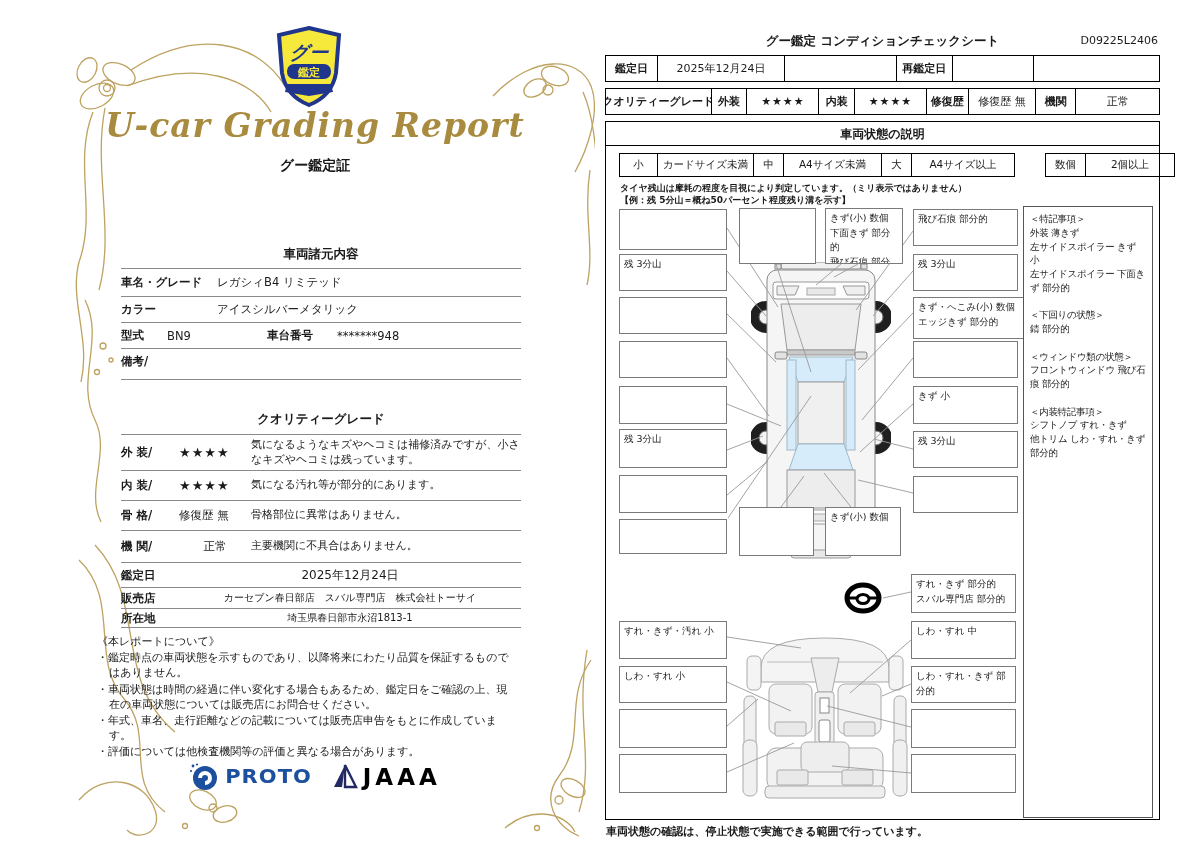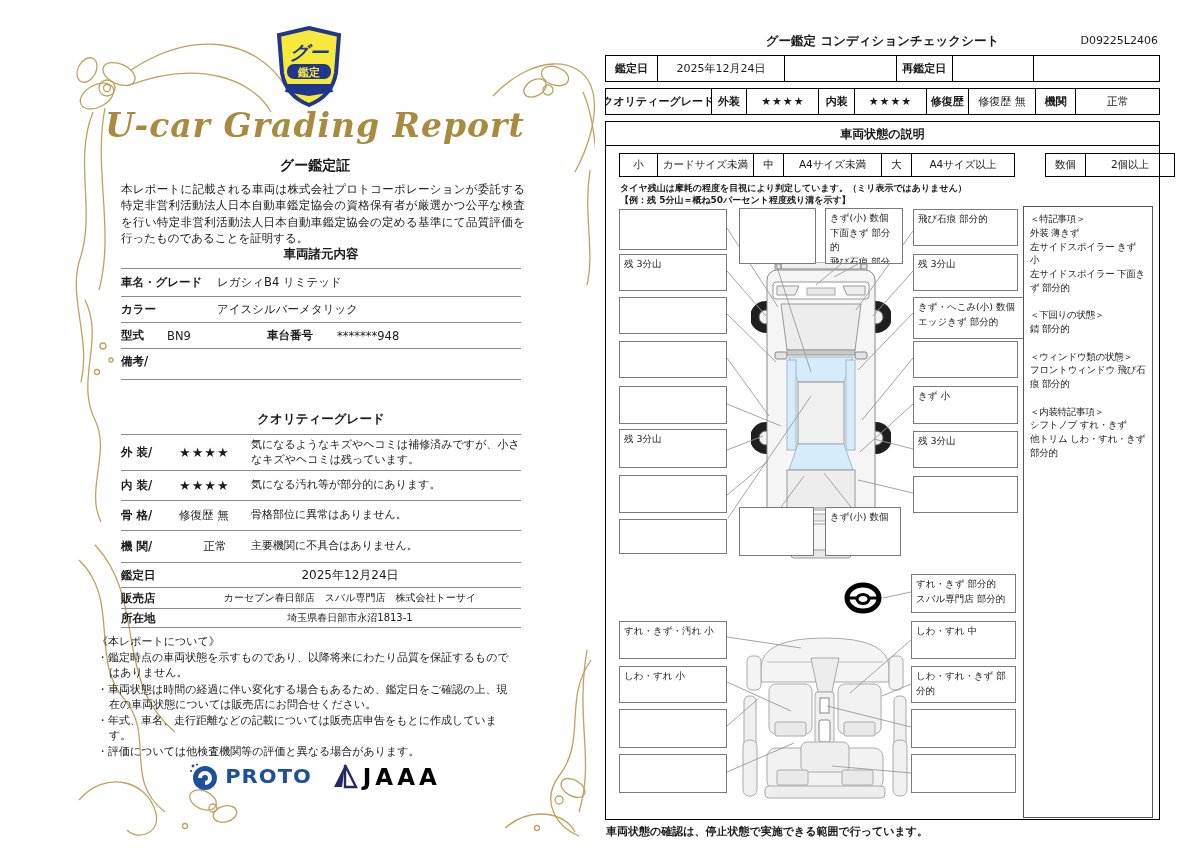--- a/index.html
+++ b/index.html
@@ -122,21 +122,20 @@
   <svg id="badge" viewBox="0 0 68 82">
     <path d="M34,2 L64,9 L61,47 Q57,70 34,79 Q11,70 7,47 L4,9 Z" fill="#f6e93c" stroke="#20368c" stroke-width="4"></path>
     <text x="34" y="33" text-anchor="middle" font-size="19" font-weight="bold" font-style="italic" fill="#20368c">グー</text>
     <rect x="12" y="38" width="44" height="15" rx="7" fill="#20368c"></rect>
     <text x="34" y="50" text-anchor="middle" font-size="11" font-weight="bold" fill="#f6e93c">鑑定</text>
     <path d="M12,58 L56,58 L58,66 L34,70 L10,66 Z" fill="#20368c"></path>
   </svg>
 
   <div class="cert-title">U-car Grading Report</div>
   <div class="cert-sub">グー鑑定証</div>
-  <div class="intro">本レポートに記載される車両は株式会社プロトコーポレーションが委託する特定非営利活動法人日本自動車鑑定協会の資格保有者が厳選かつ公平な検査を行い特定非営利活動法人日本自動車鑑定協会の定める基準にて品質評価を行ったものであることを証明する。</div>
 
   <div class="sec-title" style="top:246px;">車両諸元内容</div>
 
   <div class="ltable" style="top:268px;">
     <div class="lrow" style="height:28px;">
       <span class="lab" style="width:96px;">車名・グレード</span>
       <span>レガシィB4 リミテッド</span>
     </div>
     <div class="lrow" style="height:26px;">
       <span class="lab" style="width:96px;">カラー</span>

